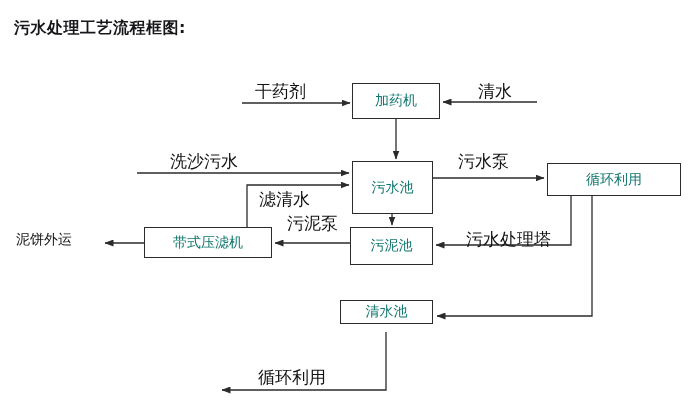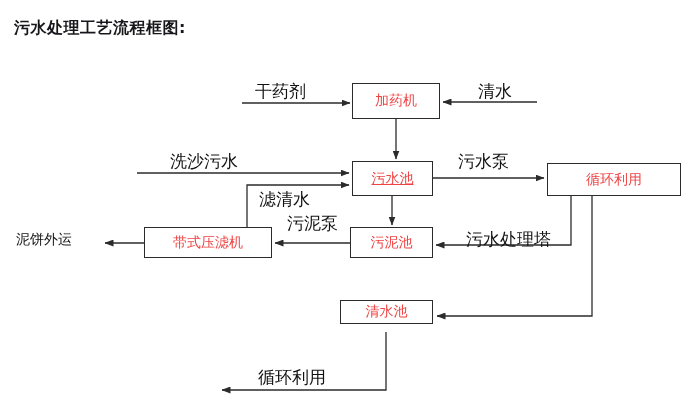--- a/index.html
+++ b/index.html
@@ -35,21 +35,21 @@
   }
   .node {
     position: absolute;
     box-sizing: border-box;
     border: 1.4px solid #2b2b2b;
     background: #ffffff;
     display: flex;
     align-items: center;
     justify-content: center;
     font-size: 14px;
-    color: #ef4444;
+    color: #0f766e;
     white-space: nowrap;
   }
   .edge-label {
     position: absolute;
     font-size: 17px;
     color: #111111;
     white-space: nowrap;
     background: transparent;
   }
   .terminal-label {
@@ -97,33 +97,33 @@
       <path d="M592,196 L592,316 L437,316" marker-end="url(#arrowhead)"></path>
 
       <path d="M386,332 L386,390 L222,390" marker-end="url(#arrowhead)"></path>
     </g>
   </svg>
 
   <div class="node" style="left:352px; top:83px; width:88px; height:36px;">
     <span>加药机</span>
   </div>
 
-  <div class="node" style="left:352px; top:161px; width:81px; height:35px;text-decoration:underline;">
+  <div class="node" style="left:352px; top:161px; width:81px; height:53px;">
     <span>污水池</span>
   </div>
 
   <div class="node" style="left:547px; top:163px; width:134px; height:33px;">
     <span>循环利用</span>
   </div>
 
   <div class="node" style="left:144px; top:227px; width:128px; height:31px;font-family:Liberation Mono, monospace;">
     <span>带式压滤机</span>
   </div>
 
-  <div class="node" style="left:350px; top:227px; width:83px; height:31px;">
+  <div class="node" style="left:350px; top:227px; width:83px; height:38px;">
     <span>污泥池</span>
   </div>
 
   <div class="node" style="left:340px; top:300px; width:93px; height:24px;">
     <span>清水池</span>
   </div>
 
   <div class="edge-label" style="left:255px; top:80px;">干药剂</div>
 
   <div class="edge-label" style="left:478px; top:80px;">清水</div>

